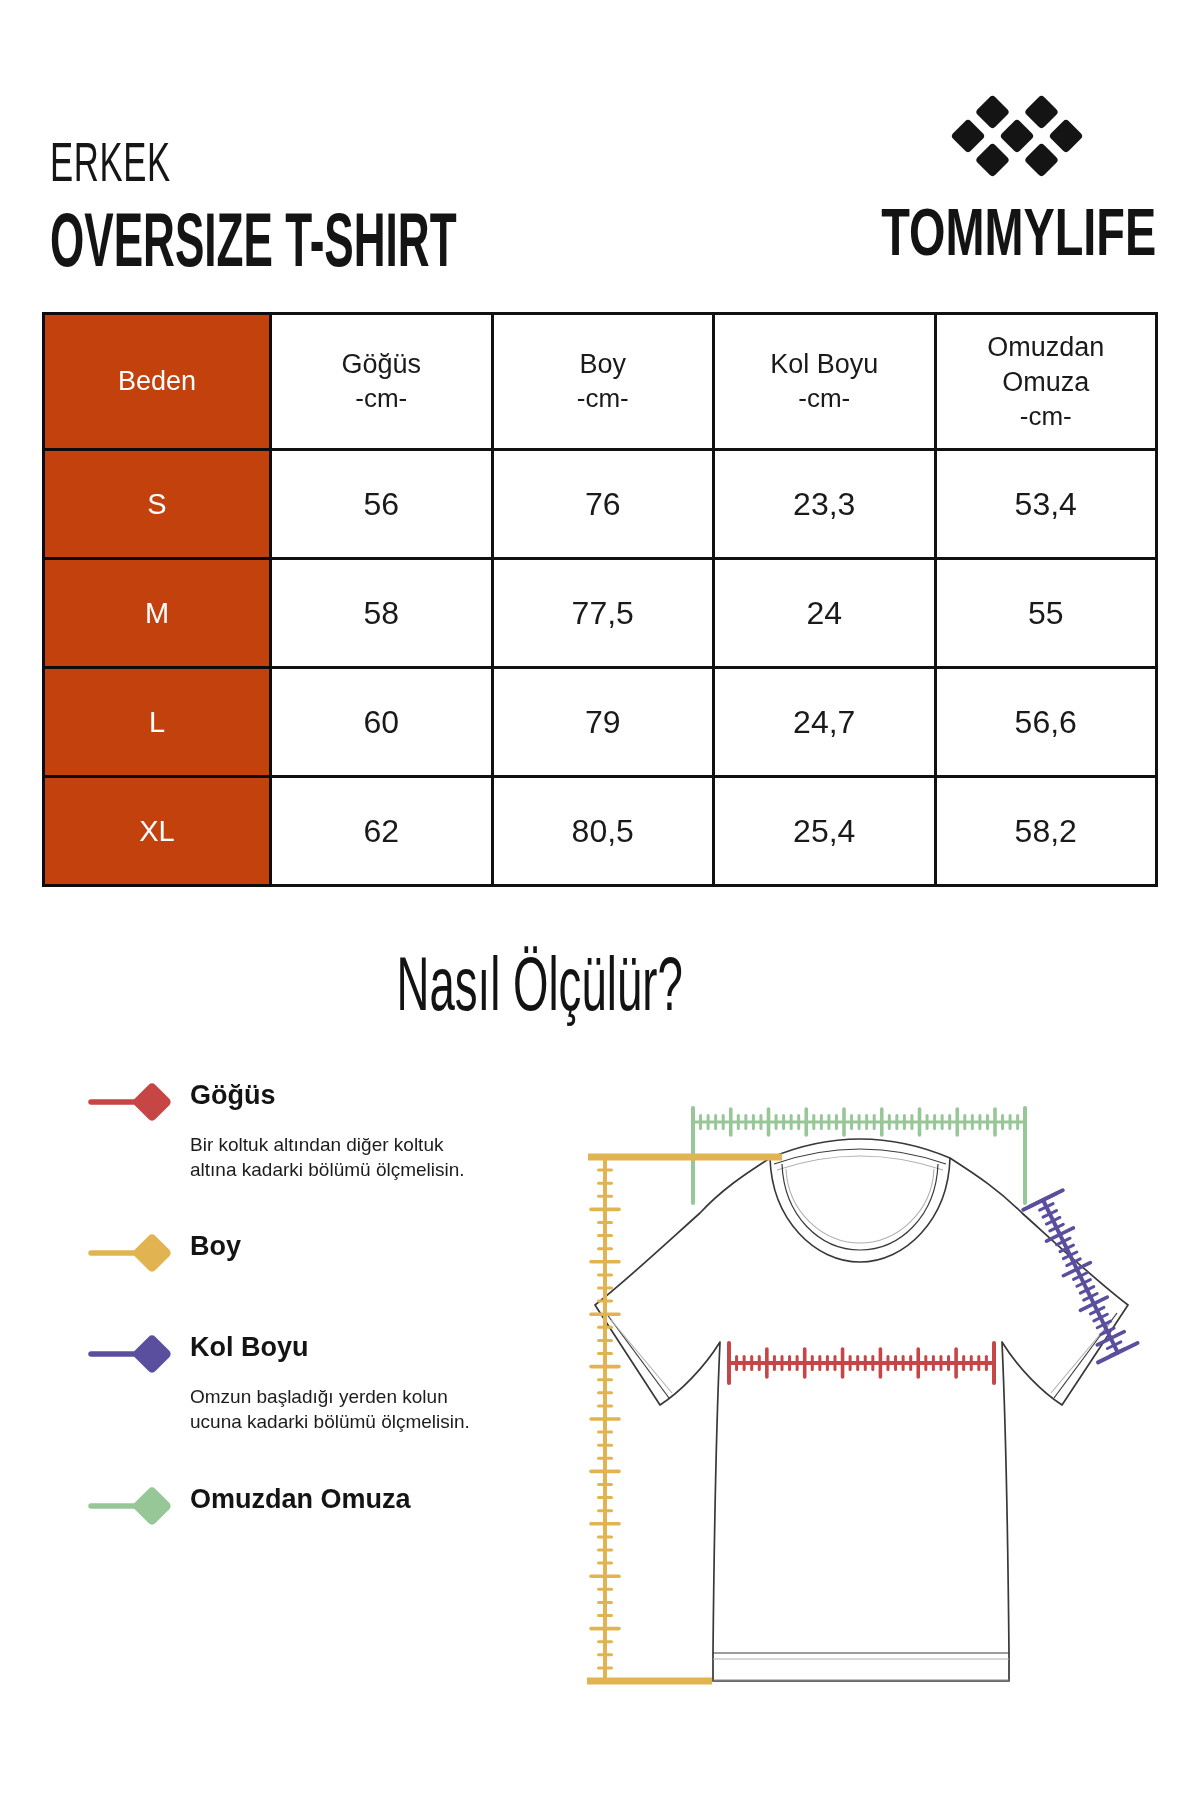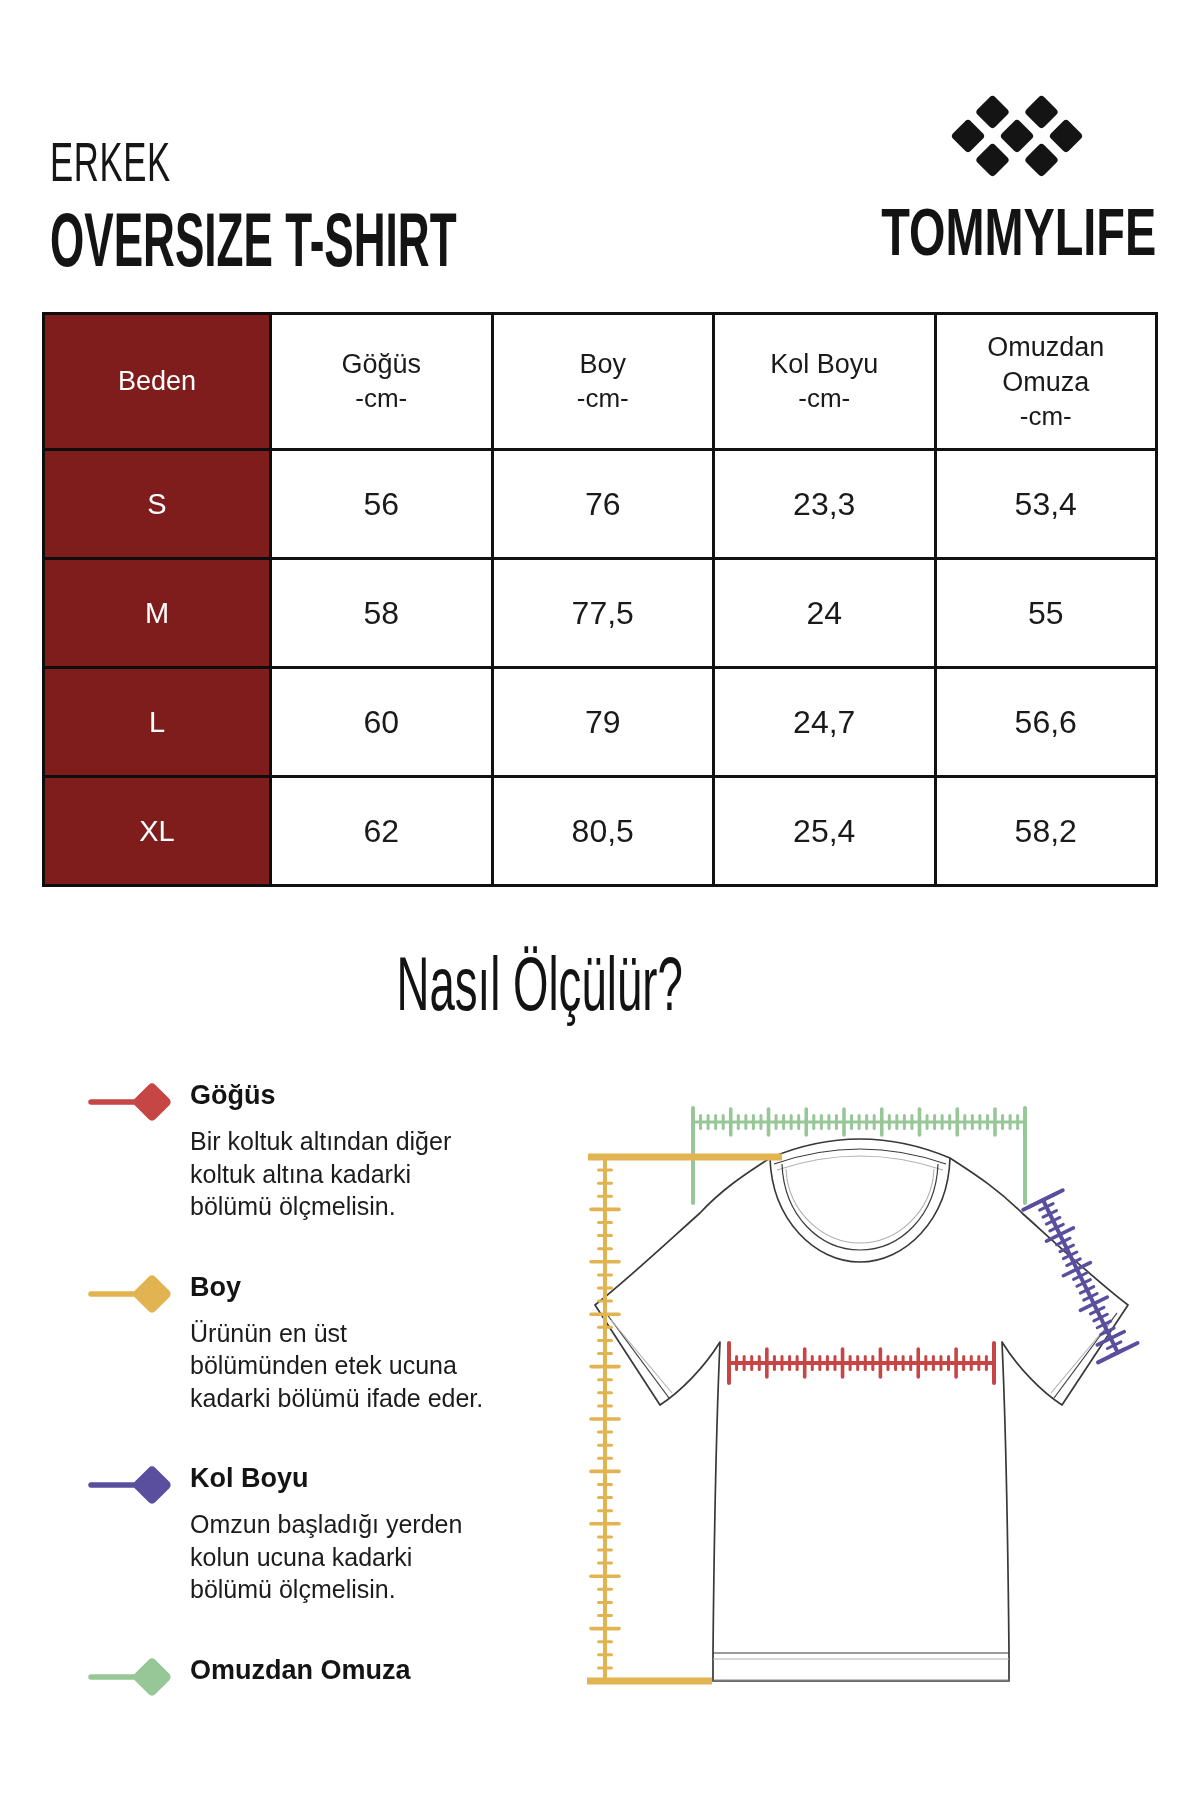--- a/index.html
+++ b/index.html
@@ -27,35 +27,35 @@
     position:absolute;left:42px;top:312px;width:1116px;height:575px;
     border-collapse:collapse;table-layout:fixed;
   }
   .size-table td{
     border:3px solid #111;text-align:center;vertical-align:middle;
     font-size:32px;color:#1a1a1a;background:#fff;padding:0 6px;
   }
   .size-table tr.head td{height:112px;font-size:27px;line-height:1.3;}
   .size-table tr.datarow td{height:89px;}
   .size-table td.dark{
-    background:#7f1d1d;color:#fff;border-color:#0d0d0d;font-size:29px;
+    background:#c2410c;color:#fff;border-color:#0d0d0d;font-size:29px;
   }
   .col-unit{font-size:26px;}
   
   .measure-title{position:absolute;left:0;top:946px;width:1080px;text-align:center;}
   .measure-title span{
     display:inline-block;font-size:76px;font-weight:400;line-height:1;color:#131313;
     transform:scaleX(.60);transform-origin:center top;white-space:nowrap;
   }
   .legend{position:absolute;left:88px;top:1080px;width:440px;}
   .legend-item{display:flex;margin-bottom:49px;}
   .legend-icon{flex:0 0 88px;width:88px;height:60px;margin-top:-8px;}
   .legend-text{margin-left:14px;width:300px;}
   .legend-name{font-size:27px;font-weight:700;color:#141414;line-height:1.15;}
-  .legend-desc{font-size:25px;color:#1c1c1c;line-height:1.3;margin-top:14px;width:295px;}
+  .legend-desc{font-size:19px;color:#1c1c1c;line-height:1.3;margin-top:22px;width:295px;}
   
   .diagram{position:absolute;left:520px;top:1080px;}
   .tshirt-line{fill:none;stroke:#383838;stroke-width:1.6;}
   .tshirt-fill{fill:#ffffff;stroke:#383838;stroke-width:1.7;stroke-linejoin:round;}
   .stitch{fill:none;stroke:#3a3a3a;stroke-width:1.2;}
   .stitch-light{fill:none;stroke:#b0b0b0;stroke-width:1.1;}
   .hem-gray{stroke:#8a8a8a;}
   .ruler line{stroke-linecap:round;}
   .tm{stroke-width:3;}
   .tM{stroke-width:3.6;}
@@ -163,21 +163,20 @@
     </div>
   </div>
 
   <div class="legend-item">
     <svg class="legend-icon" viewBox="0 0 88 60">
       <line x1="3" y1="30" x2="46" y2="30" stroke-width="5.5" stroke-linecap="round" stroke="#e2b451"></line>
       <rect x="-14.5" y="-14.5" width="29" height="29" rx="4.5" transform="translate(64,30) rotate(45)" fill="#e2b451"></rect>
     </svg>
     <div class="legend-text">
       <div class="legend-name">Boy</div>
-      <div class="legend-desc">Ürünün en üst bölümünden etek ucuna kadarki bölümü ifade eder.</div>
     </div>
   </div>
 
   <div class="legend-item">
     <svg class="legend-icon" viewBox="0 0 88 60">
       <line x1="3" y1="30" x2="46" y2="30" stroke-width="5.5" stroke-linecap="round" stroke="#5a4f9e"></line>
       <rect x="-14.5" y="-14.5" width="29" height="29" rx="4.5" transform="translate(64,30) rotate(45)" fill="#5a4f9e"></rect>
     </svg>
     <div class="legend-text">
       <div class="legend-name">Kol Boyu</div>

